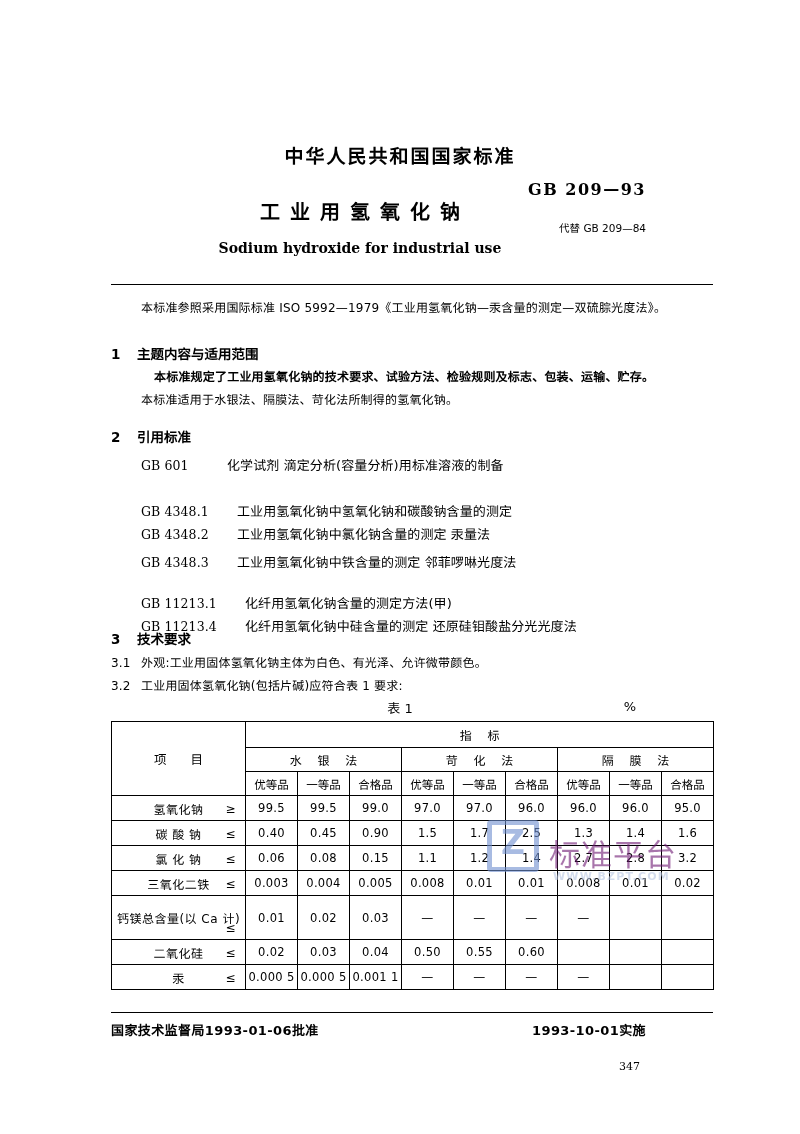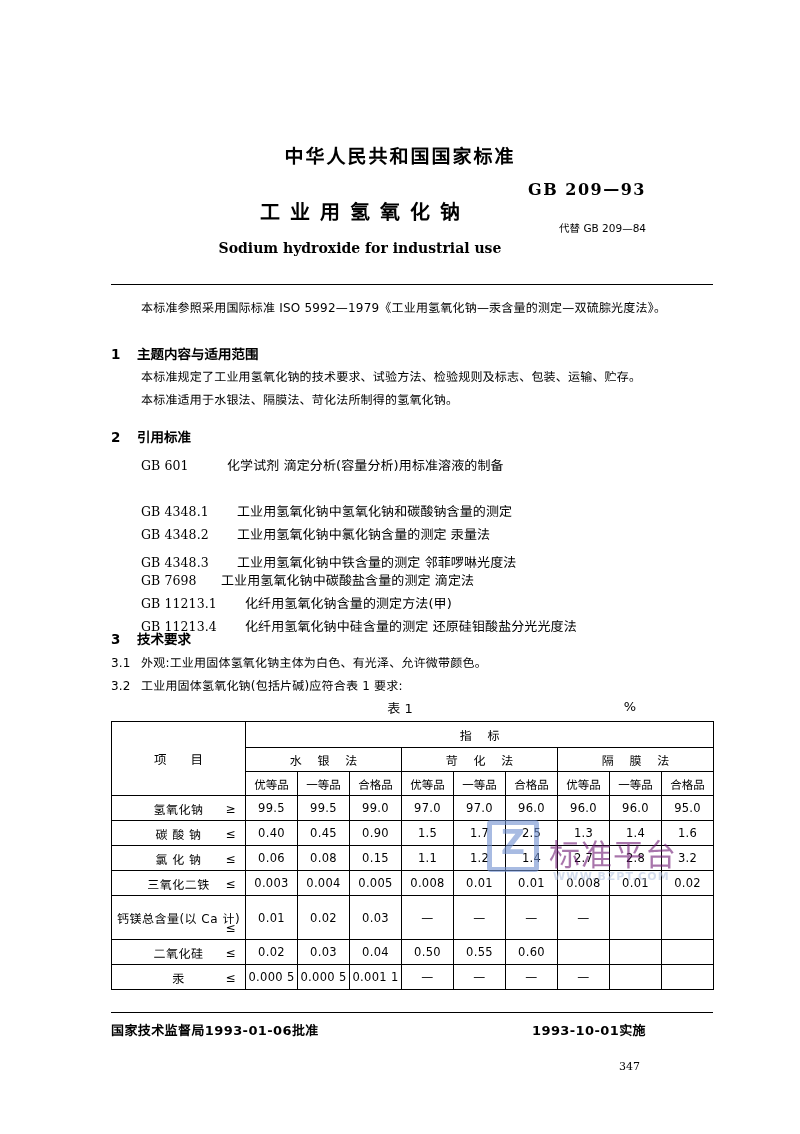--- a/index.html
+++ b/index.html
@@ -104,21 +104,21 @@
     letter-spacing: 0.1px;
   }
   .ref-code {
     display: inline-block;
     font-family: "DejaVu Serif", "Liberation Serif", serif;
     font-size: 12.5px;
   }
 
   .scope-intro { left: 141px; top: 299px; }
   .h-sec1      { left: 111px; top: 337px; margin-top: 6px; }
-  .p-1a        { left: 141px; top: 368px; }
+  .p-1a        { left: 154px; top: 368px; font-weight: bold; }
   .p-1b        { left: 141px; top: 391px; }
   .h-sec2      { left: 111px; top: 426px; }
   .h-sec3      { left: 111px; top: 628px; }
   .p-31        { left: 111px; top: 654px; }
   .p-32        { left: 111px; top: 677px; }
 
   .sub-num {
     display: inline-block;
     width: 30px;
   }
@@ -297,23 +297,20 @@
     <span class="ref-code" style="width:86px;">GB 601</span><span>化学试剂    滴定分析(容量分析)用标准溶液的制备</span>
   </div>
   <div class="ref-line" style="left:141px; top:501px;">
     <span class="ref-code" style="width:96px;">GB 4348.1</span><span>工业用氢氧化钠中氢氧化钠和碳酸钠含量的测定</span>
   </div>
   <div class="ref-line" style="left:141px; top:524px;">
     <span class="ref-code" style="width:96px;">GB 4348.2</span><span>工业用氢氧化钠中氯化钠含量的测定    汞量法</span>
   </div>
   <div class="ref-line" style="left:141px; top:547px;">
     <span class="ref-code" style="width:96px;margin-top:8px;">GB 4348.3</span><span>工业用氢氧化钠中铁含量的测定    邻菲啰啉光度法</span>
-  </div>
-  <div class="ref-line" style="left:141px; top:570px;">
-    <span class="ref-code" style="width:80px;">GB 7698</span><span>工业用氢氧化钠中碳酸盐含量的测定    滴定法</span>
   </div>
   <div class="ref-line" style="left:141px; top:593px;">
     <span class="ref-code" style="width:104px;">GB 11213.1</span><span>化纤用氢氧化钠含量的测定方法(甲)</span>
   </div>
   <div class="ref-line" style="left:141px; top:616px;">
     <span class="ref-code" style="width:104px;">GB 11213.4</span><span>化纤用氢氧化钠中硅含量的测定    还原硅钼酸盐分光光度法</span>
   </div>
 
   <div class="sec-head h-sec3">
     <span class="sec-num">3</span><span>技术要求</span>

